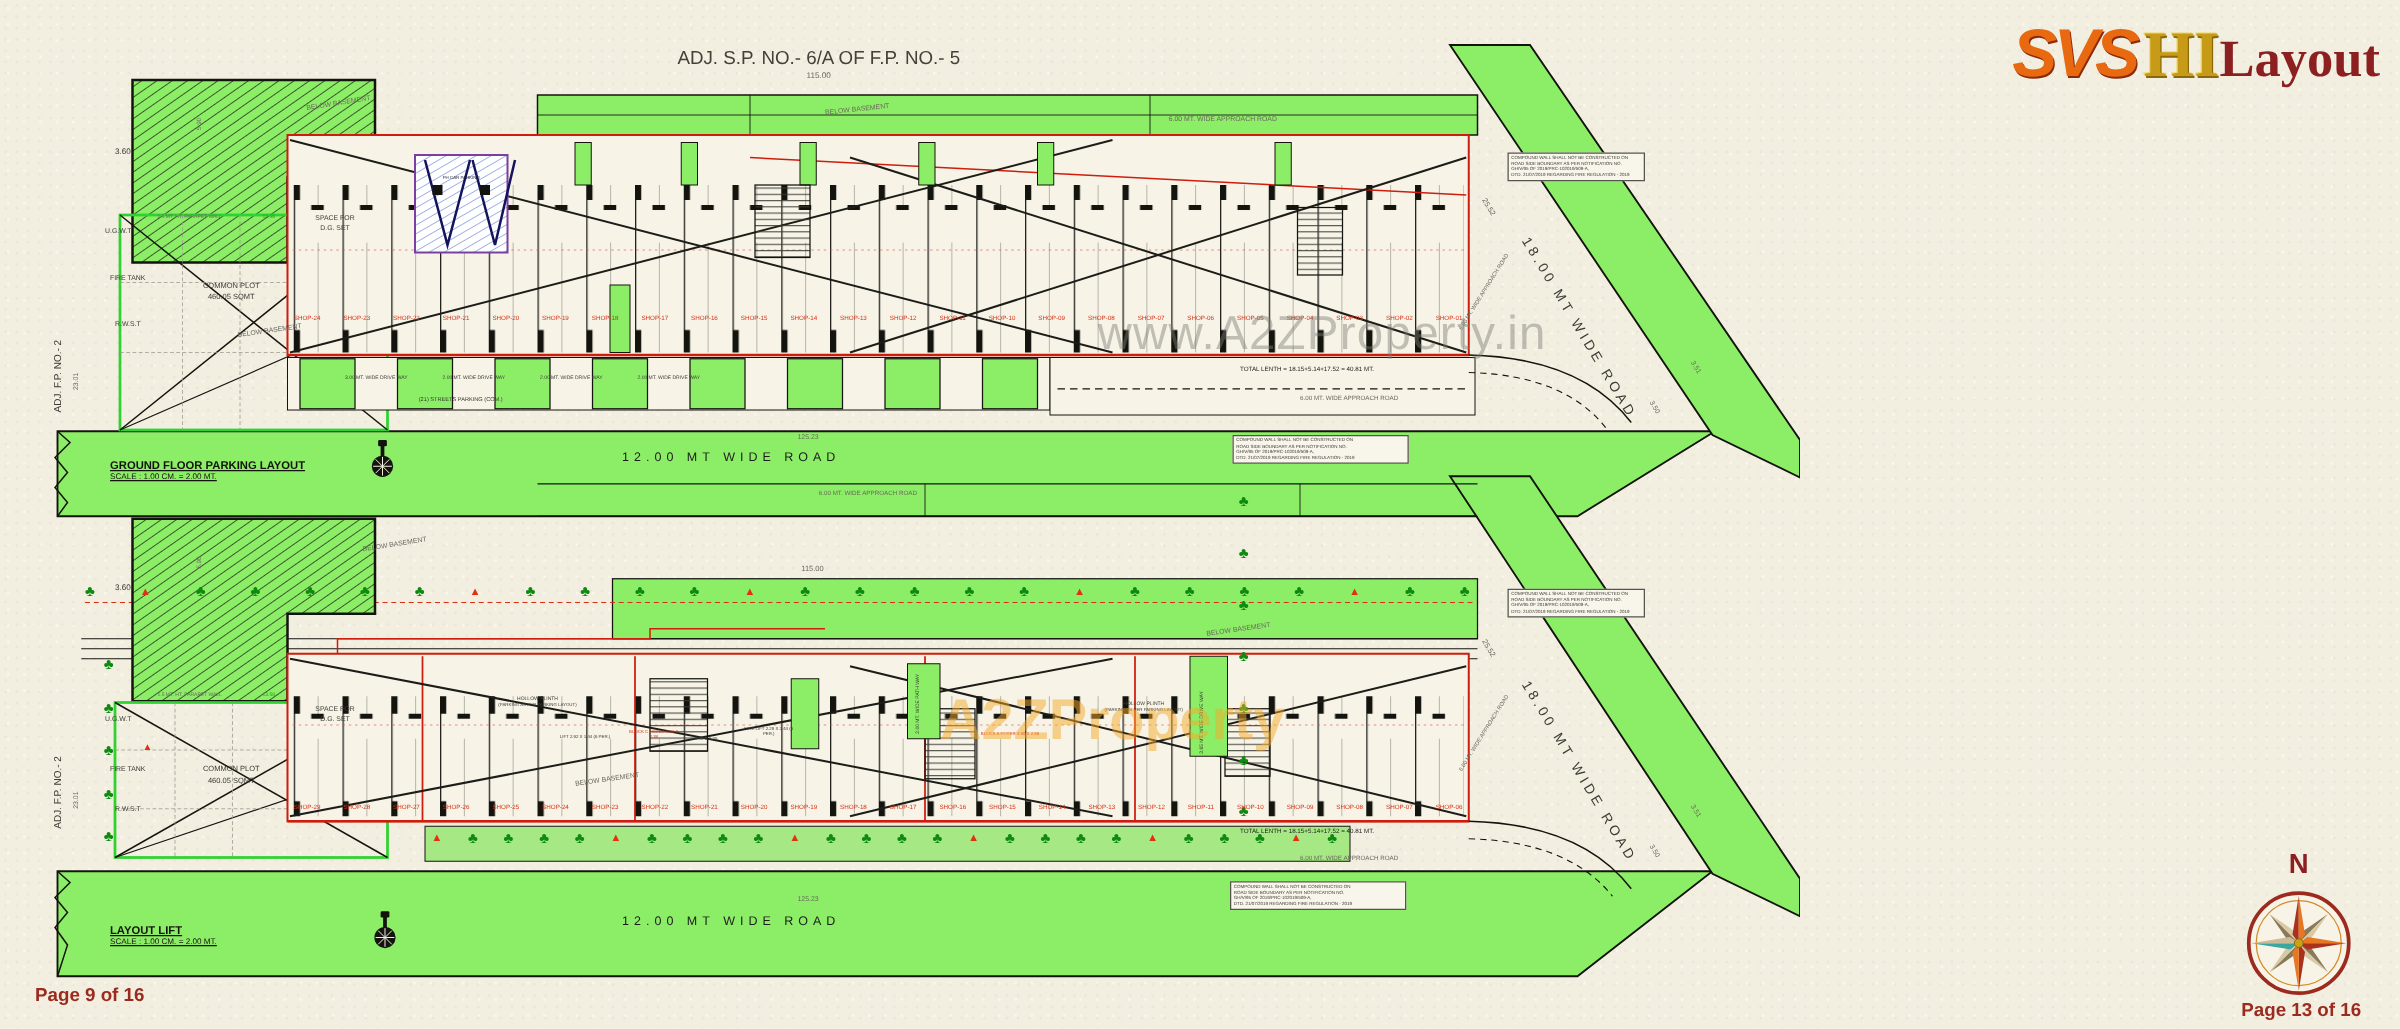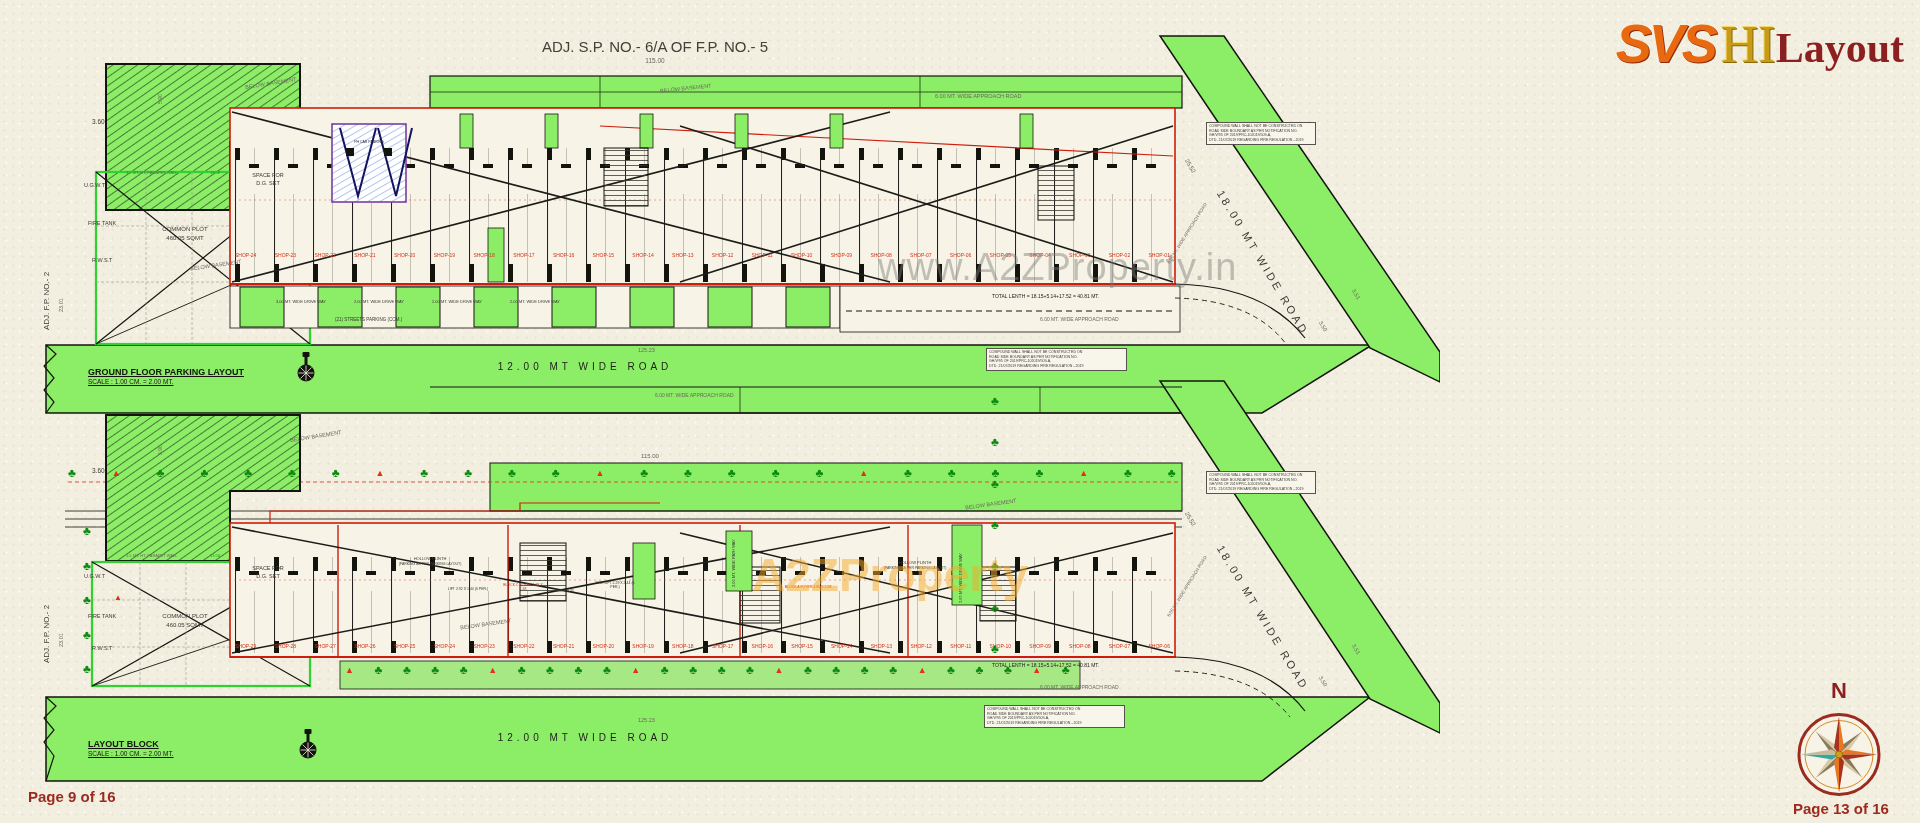--- a/index.html
+++ b/index.html
@@ -29,21 +29,21 @@
   .grow span{font-size:12px;line-height:1;color:#0e8a10;}
   .grow span[data-val="▲"]{color:#e23111;font-size:9px;padding-bottom:1px;}
   .gcol{position:absolute;display:flex;flex-direction:column;justify-content:space-between;align-items:center;}
   .gcol span{font-size:12px;line-height:1;color:#0e8a10;}
   .note{position:absolute;background:#f8f5ea;border:1px solid #55534c;padding:1px 2px;}
   .note div{font-size:3.6px;line-height:1.3;color:#3a3a36;white-space:nowrap;}
   .header{position:absolute;right:16px;top:16px;text-align:right;}
   .logo-line{line-height:1;}
   .logo-svs{font-family:"Liberation Sans",sans-serif;font-style:italic;font-weight:bold;
     font-size:54px;color:#e8690f;letter-spacing:-3px;text-shadow:1px 1px 0 #8c2a10;}
-  .logo-hi{font-family:"Liberation Serif",serif;font-weight:normal;font-size:52px;
+  .logo-hi{font-family:"Liberation Serif",serif;font-weight:bold;font-size:52px;
     color:#c79a17;text-shadow:1px 1px 0 #8a6a08, -1px -1px 0 #f3d96a;margin-left:6px;}
   .logo-storie{font-family:"Liberation Serif",serif;font-weight:bold;font-size:42px;color:#8c1f1f;}
   .subtitle{font-family:"Liberation Serif",serif;font-weight:bold;font-size:24px;color:#8e2117;margin-top:4px;}
   .wm{position:absolute;pointer-events:none;}
   .wm-top{left:878px;top:246px;font-size:38px;color:rgba(125,125,118,0.45);letter-spacing:1px;}
   .wm-bottom{left:752px;top:548px;font-size:46px;font-weight:bold;color:rgba(243,167,42,0.5);}
   .pageno{position:absolute;font-size:15px;font-weight:bold;color:#9b2b1f;}
   .compass{position:absolute;left:1784px;top:680px;width:110px;height:130px;text-align:center;}
   .compass .n{font-size:22px;font-weight:bold;color:#8c1f1f;line-height:1;}
   .ptitle{position:absolute;color:#14140f;}
@@ -515,21 +515,21 @@
 
     <div class="t f11 ls3 r59" style="left:1185px;top:168px;color:#3c3c36;">18.00 MT WIDE ROAD</div>
     <div class="t f6 r59 gray" style="left:1149px;top:136px;">25.52</div>
     <div class="t f55 r59 gray" style="left:1283px;top:300px;">3.50</div>
     <div class="t f55 r59 gray" style="left:1316px;top:268px;">3.51</div>
     <div class="t f45 rm58 gray" style="left:1126px;top:240px;">6.00 MT. WIDE APPROACH ROAD</div>
 
     <div class="t f10 ls4 center dark" style="left:380px;top:357px;width:330px;">12.00 MT WIDE ROAD</div>
     <div class="t f55 gray" style="left:598px;top:342px;">125.23</div>
     <div class="ptitle" style="left:48px;top:364px;">
-      <div class="l1">LAYOUT BLOCK</div>
+      <div class="l1">LAYOUT LIFT</div>
       <div class="l2">SCALE : 1.00 CM. = 2.00 MT.</div>
     </div>
   </section>
 
   <div class="wm wm-top">www.A2ZProperty.in</div>
   <div class="wm wm-bottom">A2ZProperty</div>
 
   <div class="pageno" style="left:28px;top:788px;">Page 9 of 16</div>
   <div class="pageno" style="left:1793px;top:788px;margin-top:12px;">Page 13 of 16</div>
 

